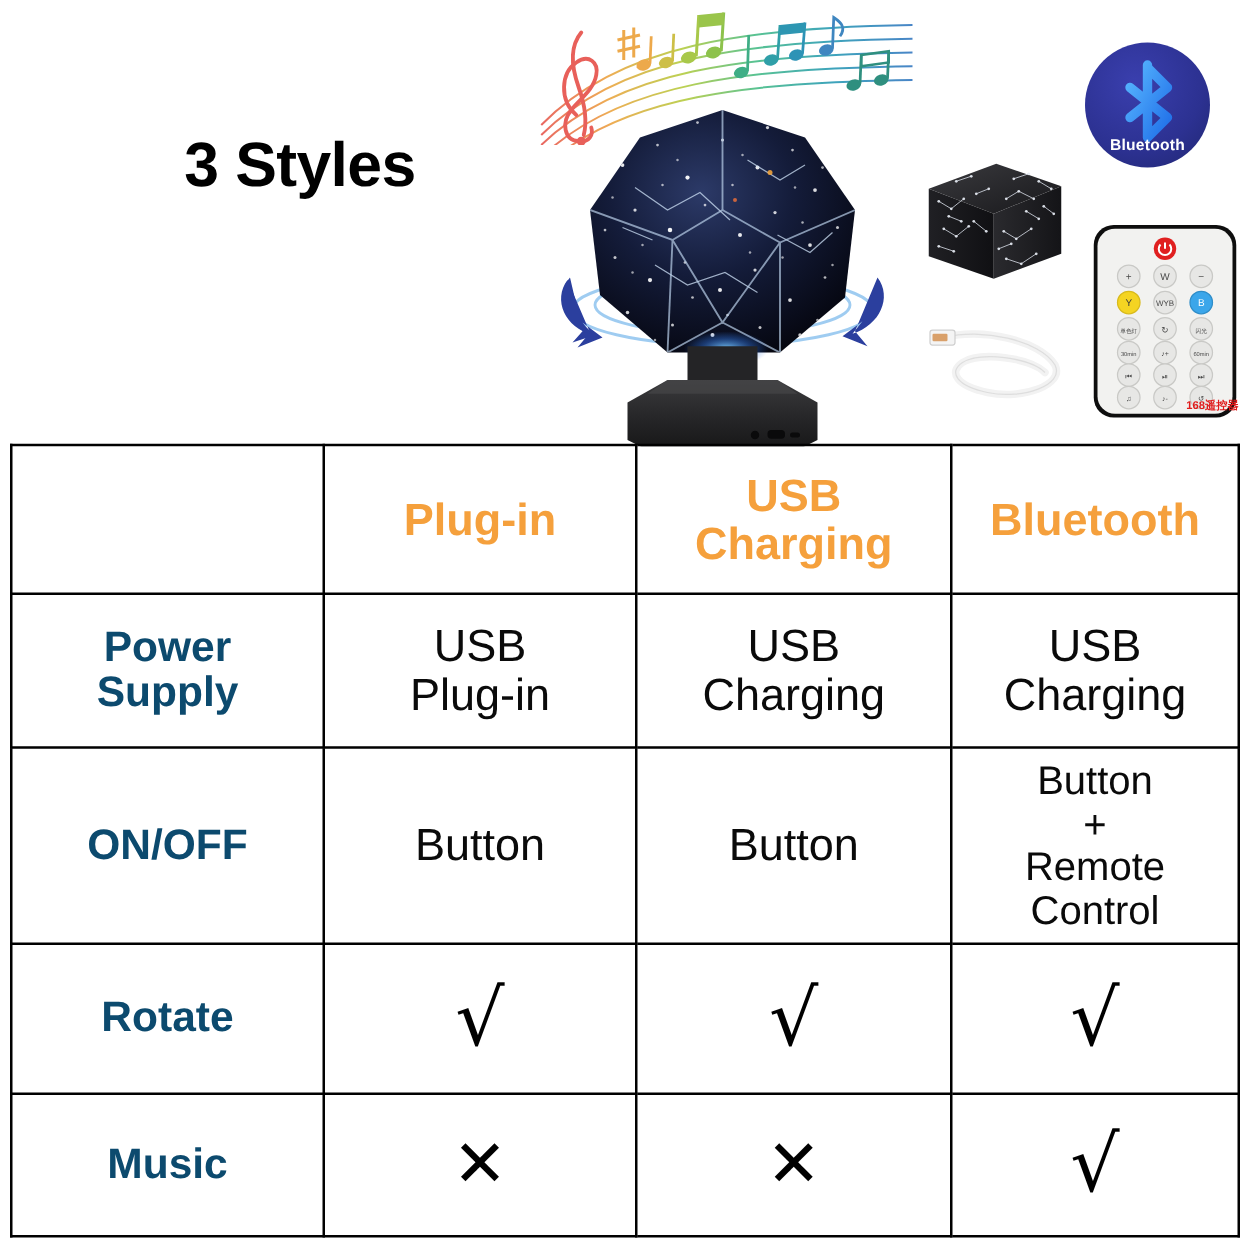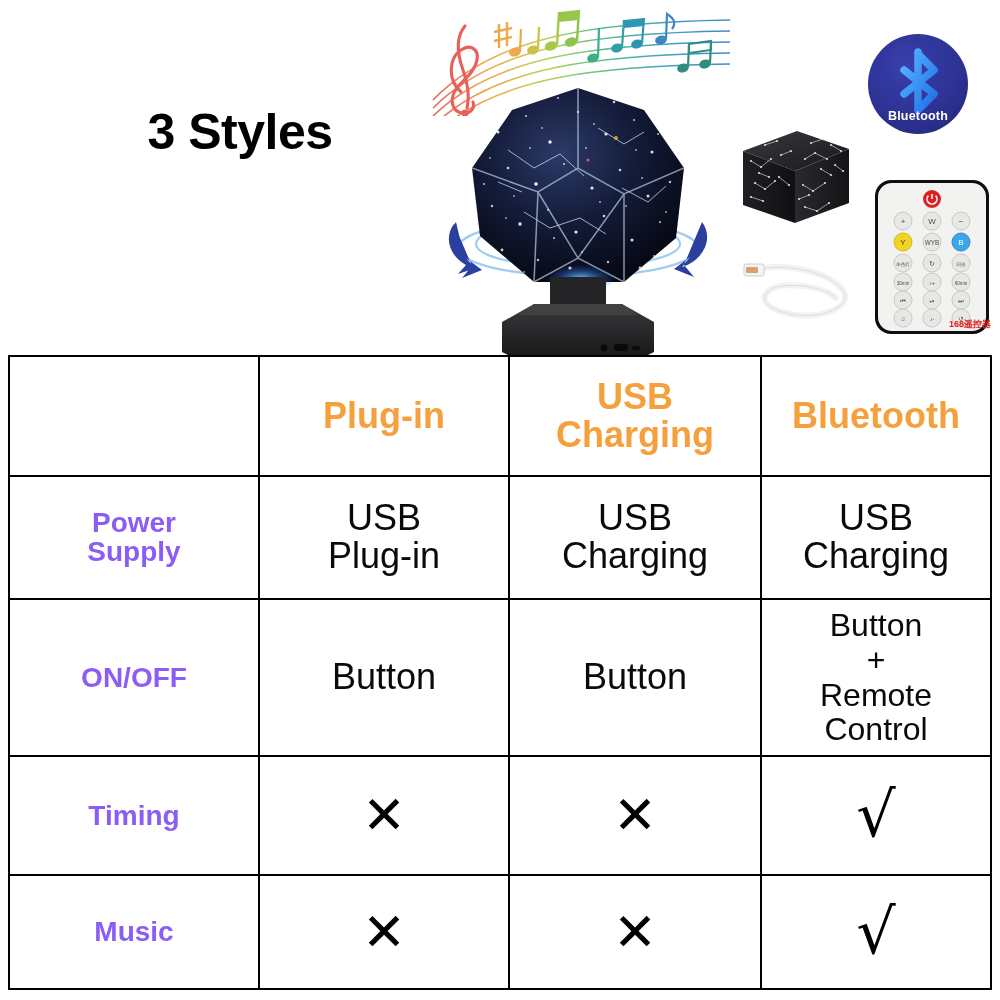--- a/index.html
+++ b/index.html
@@ -137,23 +137,23 @@
   #compare-table col.c-c     { width: 230px; }
 
   .hdr {
     color: #f5a03c;
     font-weight: bold;
     font-size: 36px;
     line-height: 1.04;
     white-space: pre-line;
   }
   .rowlabel {
-    color: #8b5cf6;
+    color: #0c4a6e;
     font-weight: bold;
-    font-size: 28px;
+    font-size: 34px;
     line-height: 1.04;
     white-space: pre-line;
   }
   .cellval {
     color: #0a0a0a;
     font-size: 36px;
     line-height: 1.08;
     white-space: pre-line;
     font-weight: normal;
   }
@@ -568,27 +568,27 @@
 
       <tr class="r-onoff">
         <td class="rowlabel">ON/OFF</td>
         <td class="cellval">Button</td>
         <td class="cellval">Button</td>
         <td class="cellval small-last">Button
 +
 Remote Control</td>
       </tr>
 
-
-      <tr class="r-timing">
-        <td class="rowlabel">Timing</td>
-        <td class="sym cross">✕</td>
-        <td class="sym cross">✕</td>
+      <tr class="r-rotate">
+        <td class="rowlabel">Rotate</td>
+        <td class="sym check">√</td>
+        <td class="sym check">√</td>
         <td class="sym check">√</td>
       </tr>
+
 
       <tr class="r-music">
         <td class="rowlabel">Music</td>
         <td class="sym cross">✕</td>
         <td class="sym cross">✕</td>
         <td class="sym check">√</td>
       </tr>
     </tbody>
   </table>
 

